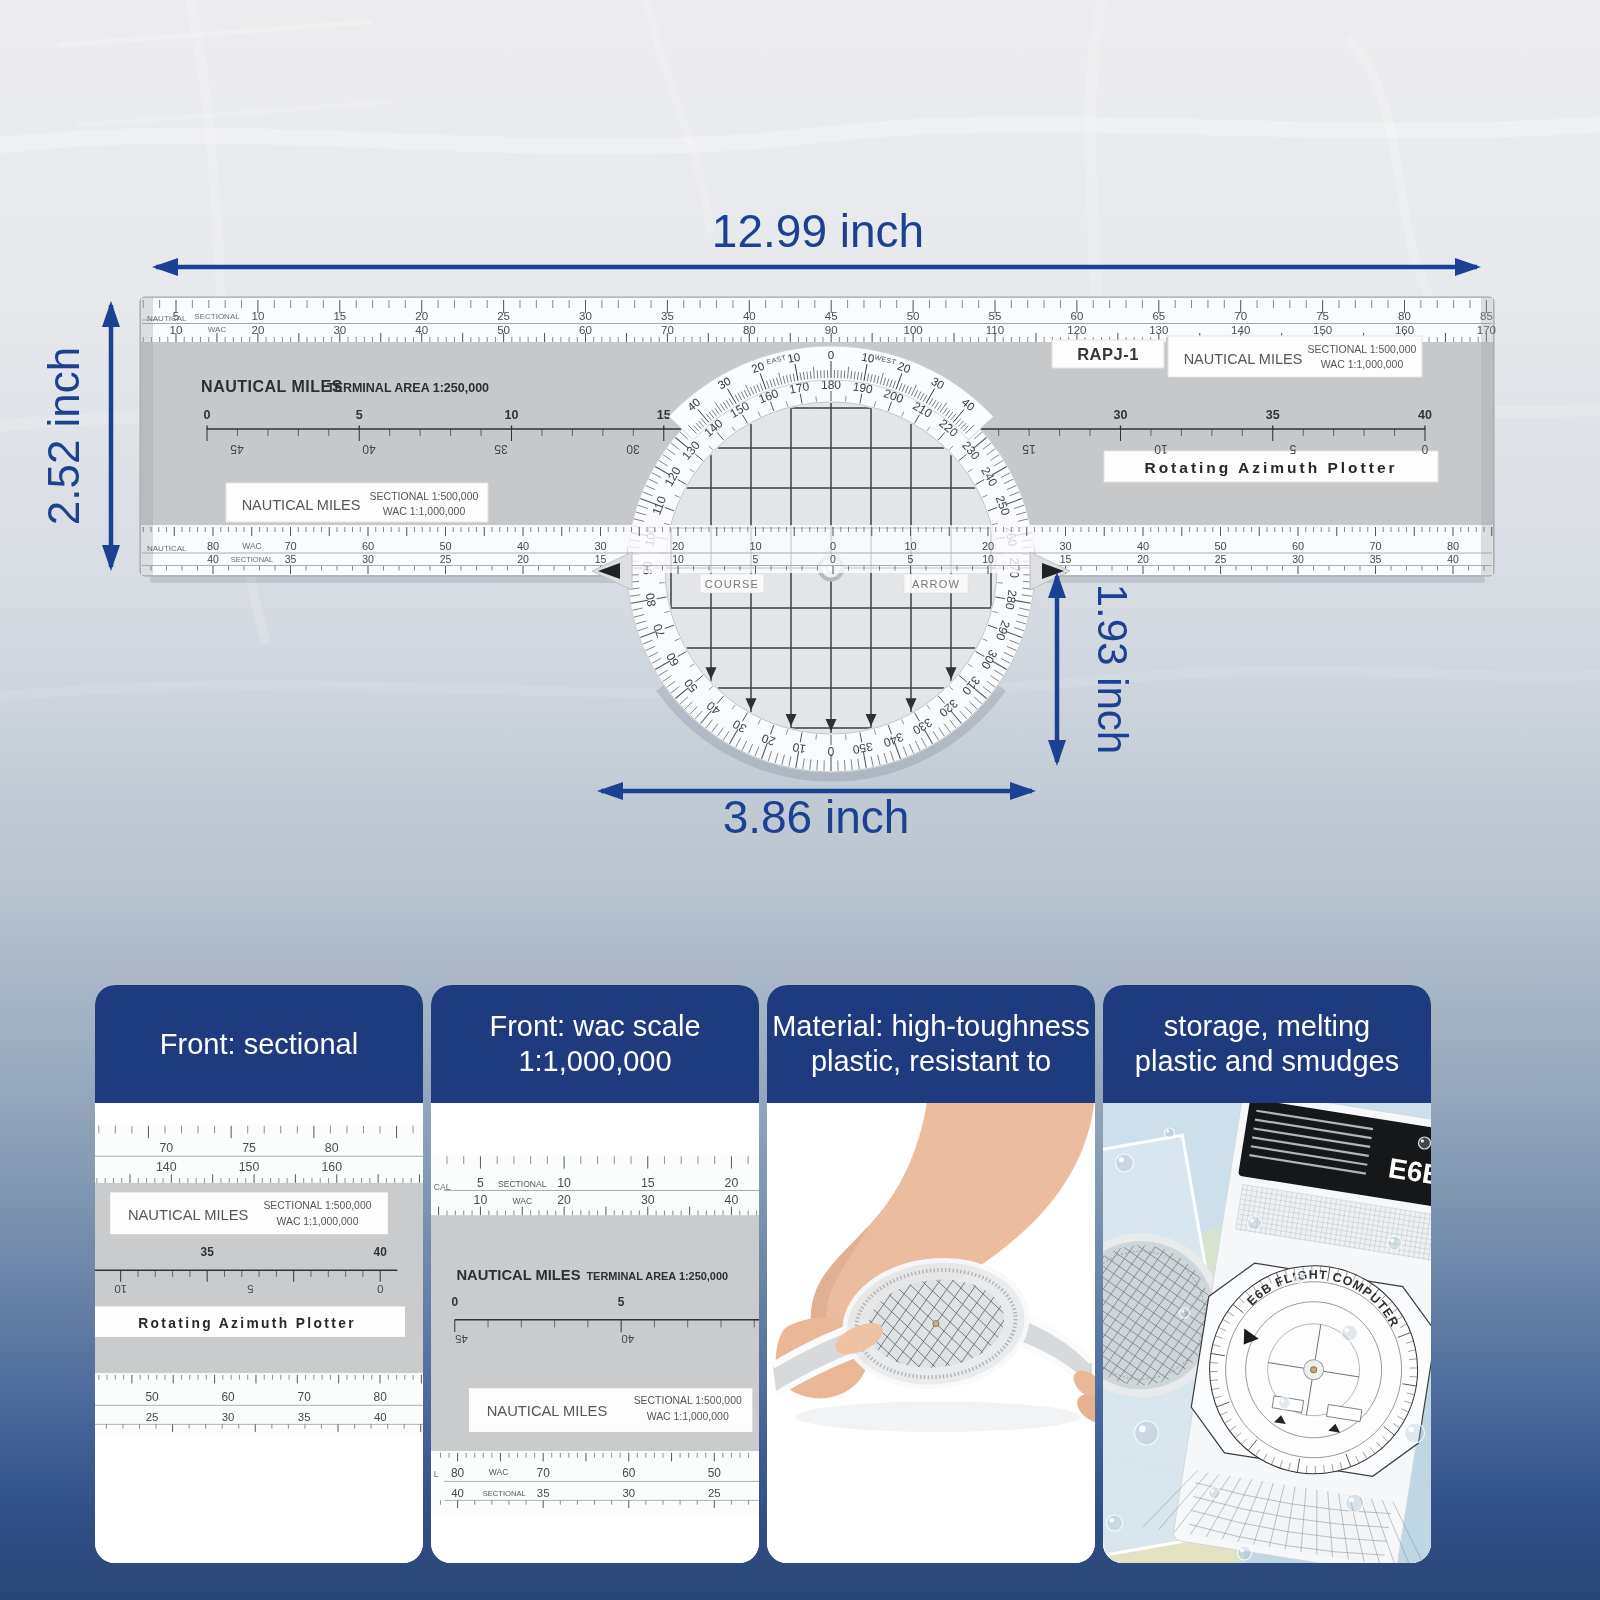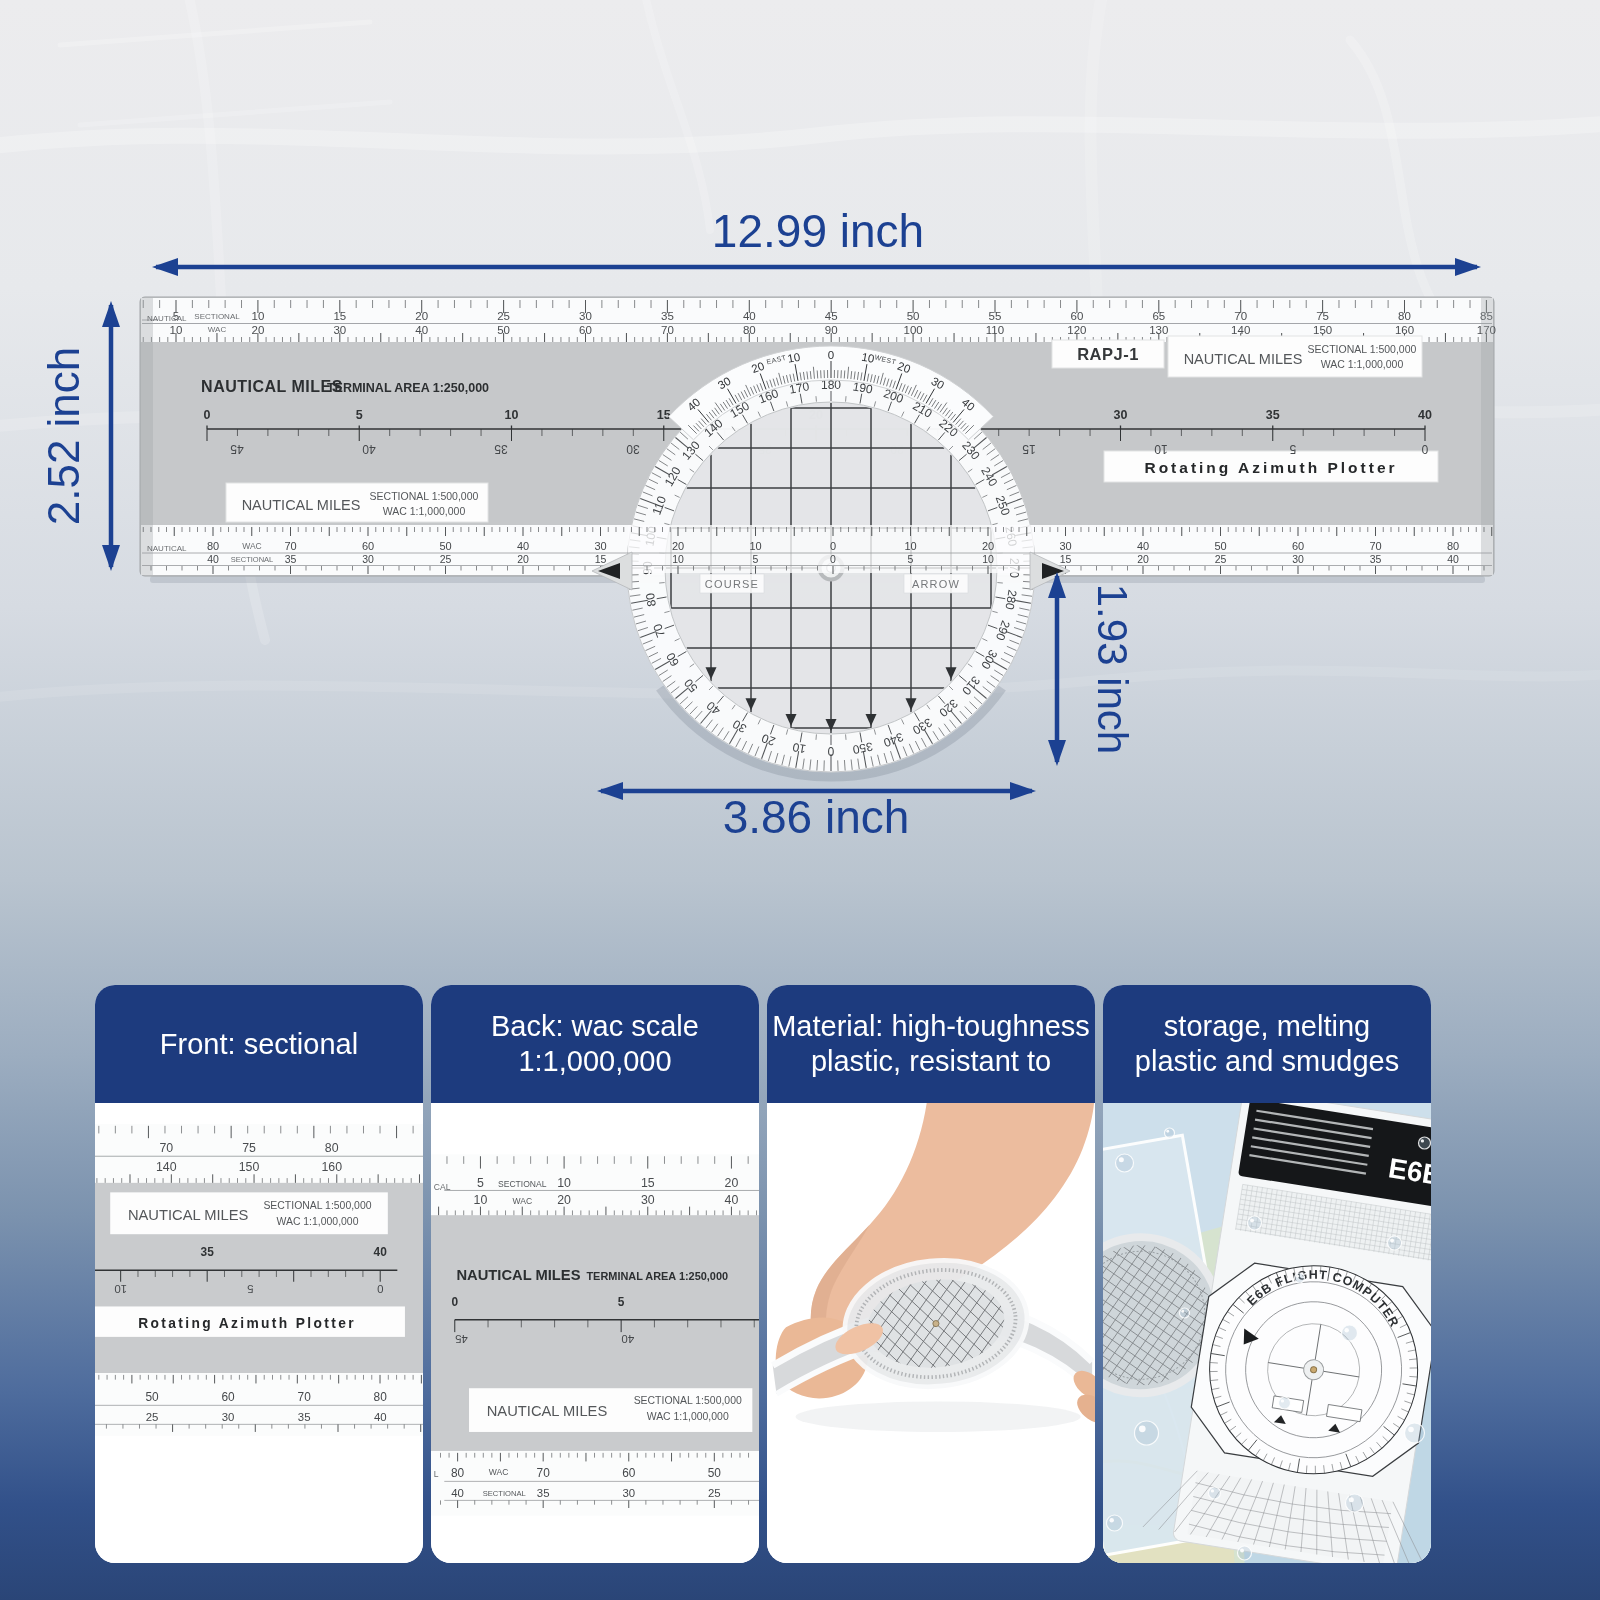--- a/index.html
+++ b/index.html
@@ -1379,21 +1379,21 @@
           <text x="234" y="112" font-size="11" fill="#54575a" text-anchor="middle">SECTIONAL 1:500,000</text>
           <text x="234" y="128" font-size="11" fill="#54575a" text-anchor="middle">WAC 1:1,000,000</text>
           <text x="160" y="237" font-size="14.5" font-weight="bold" fill="#26282a" text-anchor="middle" letter-spacing="2.5">Rotating Azimuth Plotter</text>
         </g>
       </svg>
     </div>
   </div>
 
   <div class="card">
     <div class="card-header" style="background: rgb(29, 59, 126);">
-      <div>Back: wac scale</div>
+      <div>Front: wac scale</div>
       <div>1:1,000,000</div>
     </div>
     <div class="card-img">
       <svg id="c2" viewBox="0 0 345 460" preserveAspectRatio="xMidYMin meet">
         <rect x="0" y="0" width="345" height="460" fill="#ffffff"></rect>
         <g id="c2-art">
             <rect x="0" y="54" width="345" height="64" fill="#fbfcfc"></rect>
             <rect x="0" y="118" width="345" height="248" fill="#c9cbcd"></rect>
             <rect x="0" y="366" width="345" height="68" fill="#fbfcfc"></rect>
             <line x1="16.8" y1="56" x2="16.8" y2="64" stroke="#55585a" stroke-width="0.7"></line>

